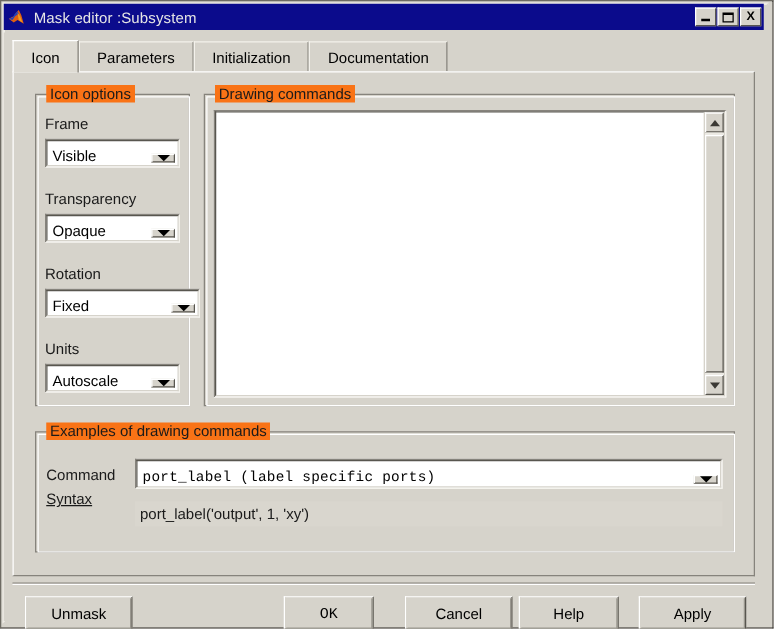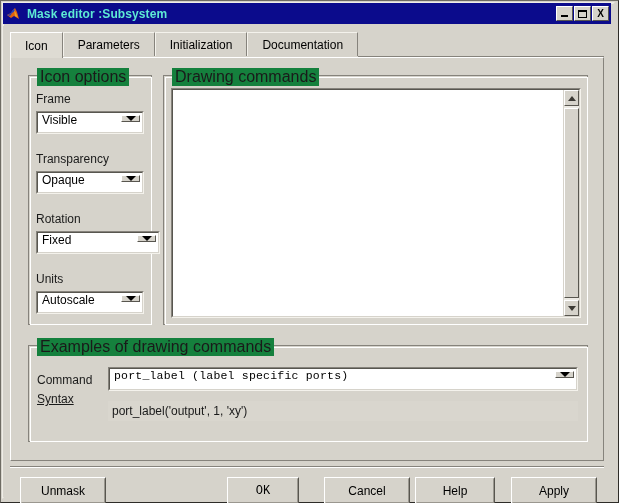--- a/index.html
+++ b/index.html
@@ -52,23 +52,23 @@
     box-sizing: border-box;
     padding: 0 2px 0 3px;
   }
   .title-icon {
     width: 16px; height: 16px;
     position: relative;
     flex: 0 0 auto;
     margin-right: 5px;
   }
   .title-text {
-    color: #5eead4;
-    font-size: 12px;
-    font-weight: bold;
+    color: #e5e5e5;
+    font-size: 12px;
+    font-weight: normal;
     letter-spacing: 0.1px;
     white-space: nowrap;
     flex: 1 1 auto;
     font-family: "Liberation Sans", sans-serif;
   }
   .title-btns {
     display: flex;
     gap: 1px;
     flex: 0 0 auto;
     align-items: center;
@@ -113,21 +113,21 @@
     background: #d6d3cb;
     box-sizing: border-box;
   }
 
   
   .tabstrip {
     position: absolute;
     left: 7px; top: 6px;
     width: 594px; height: 26px;
     display: flex;
-    align-items: flex-start;
+    align-items: center;
     box-sizing: border-box;
   }
   .tab {
     height: 24px;
     padding: 0 14px;
     display: flex;
     align-items: center;
     justify-content: center;
     font-size: 12px;
     color: #000;
@@ -177,23 +177,23 @@
     content: "";
     position: absolute;
     left: 1px; top: 1px; right: -1px; bottom: -1px;
     border: 1px solid #ffffff;
     pointer-events: none;
   }
   .group-title {
     position: absolute;
     top: -8px;
     left: 8px;
-    background: #15803d;
+    background: #f97316;
     padding: 0 3px;
-    font-size: 16px;
+    font-size: 12px;
     color: #1a1a1a;
     z-index: 2;
     white-space: nowrap;
     font-family: "Liberation Sans", sans-serif;
   }
 
   
   .fld-label {
     position: absolute;
     font-size: 12px;
@@ -216,21 +216,21 @@
   }
   .combo-inner {
     position: absolute;
     left: 0; top: 0; right: 0; bottom: 0;
     border: 1px solid #58564f;
     border-right-color: #d6d3cb;
     border-bottom-color: #d6d3cb;
     box-sizing: border-box;
     background: #ffffff;
     display: flex;
-    align-items: flex-start;
+    align-items: flex-end;
   }
   .combo-value {
     flex: 1 1 auto;
     font-size: 12px;
     color: #000;
     padding-left: 4px;
     white-space: nowrap;
     overflow: hidden;
     font-family: "Liberation Sans", sans-serif;
   }

